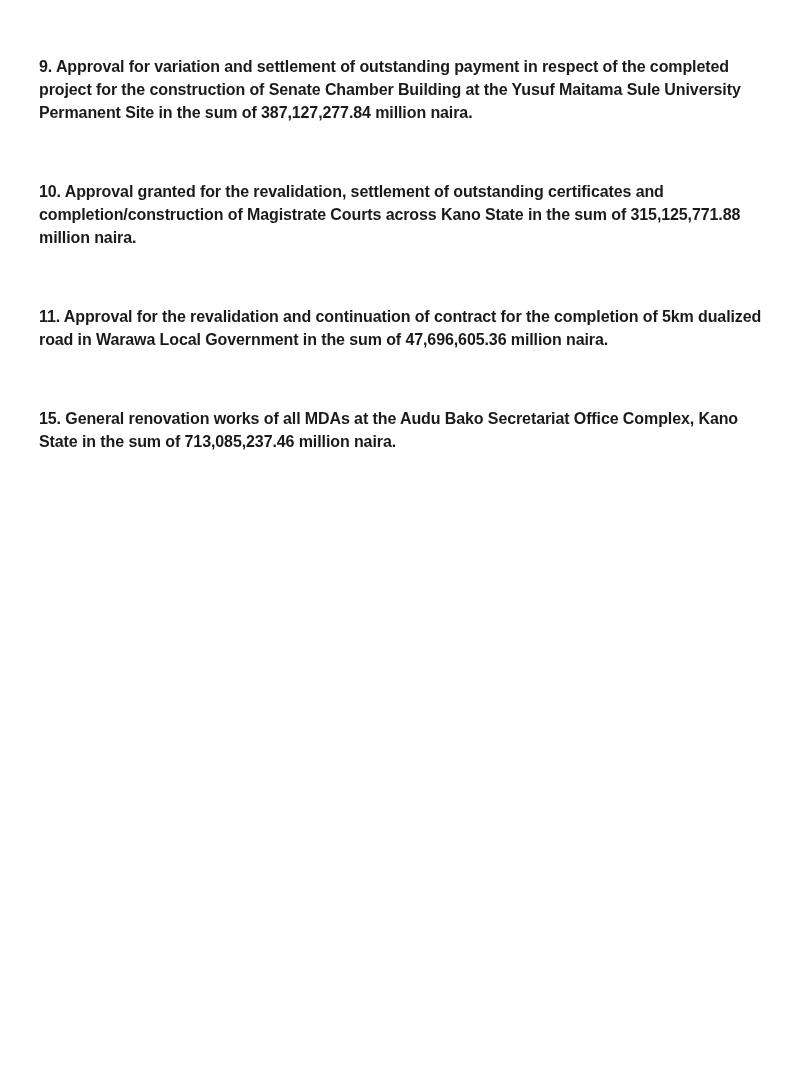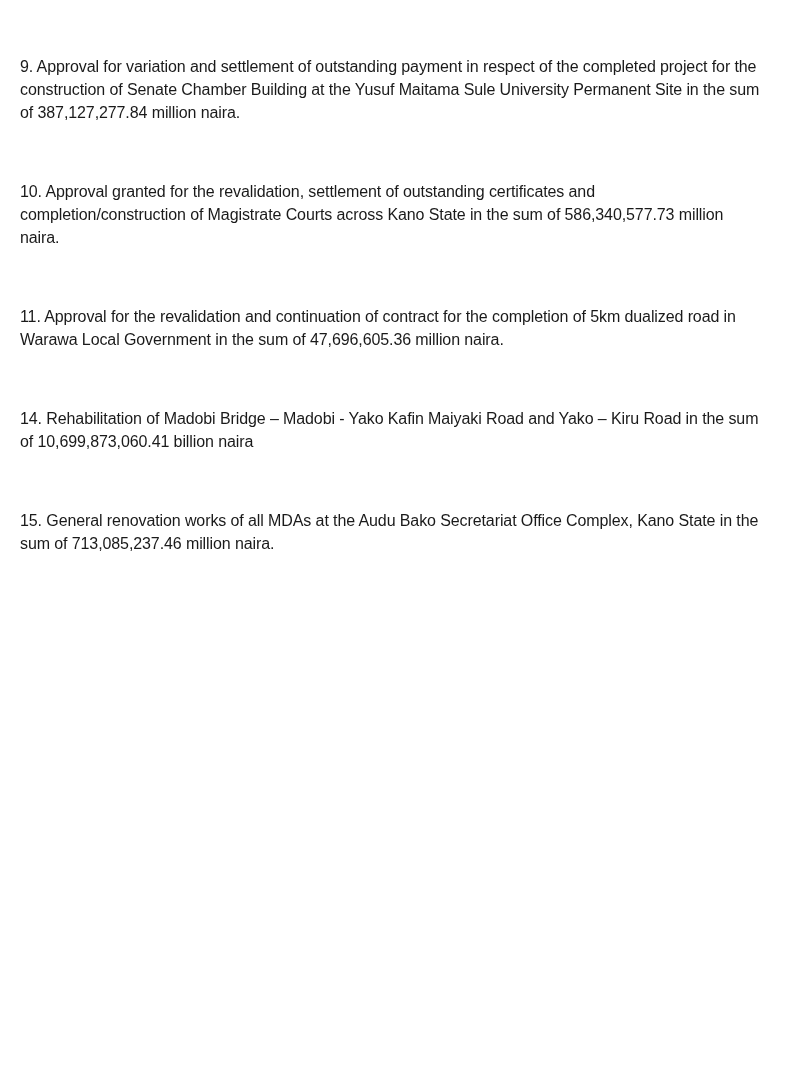--- a/index.html
+++ b/index.html
@@ -8,31 +8,31 @@
       background: #ffffff;
     }
     body {
       width: 792px;
       height: 1079px;
       overflow: hidden;
       font-family: "Liberation Sans", sans-serif;
       color: #1a1a1a;
     }
     .doc {
-      padding: 55px 28px 0 20px;
+      padding: 55px 28px 0 39px;
+      font-weight: bold;
     }
     .item {
       margin: 0 0 56px 0;
       font-size: 16px;
       line-height: 23px;
       letter-spacing: -0.1px;
     }
   </style>
 </head>
 <body>
 
 <div class="doc">
   <p class="item">9. Approval for variation and settlement of outstanding payment in respect of the completed project for the construction of Senate Chamber Building at the Yusuf Maitama Sule University Permanent Site in the sum of 387,127,277.84 million naira.</p>
-  <p class="item">10. Approval granted for the revalidation, settlement of outstanding certificates and completion/construction of Magistrate Courts across Kano State in the sum of 586,340,577.73 million naira.</p>
+  <p class="item">10. Approval granted for the revalidation, settlement of outstanding certificates and completion/construction of Magistrate Courts across Kano State in the sum of 315,125,771.88 million naira.</p>
   <p class="item">11. Approval for the revalidation and continuation of contract for the completion of 5km dualized road in Warawa Local Government in the sum of 47,696,605.36 million naira.</p>
-  <p class="item">14. Rehabilitation of Madobi Bridge – Madobi - Yako Kafin Maiyaki Road and Yako – Kiru Road in the sum of 10,699,873,060.41 billion naira</p>
   <p class="item">15. General renovation works of all MDAs at the Audu Bako Secretariat Office Complex, Kano State in the sum of 713,085,237.46 million naira.</p>
 </div>
 
 </body></html>

